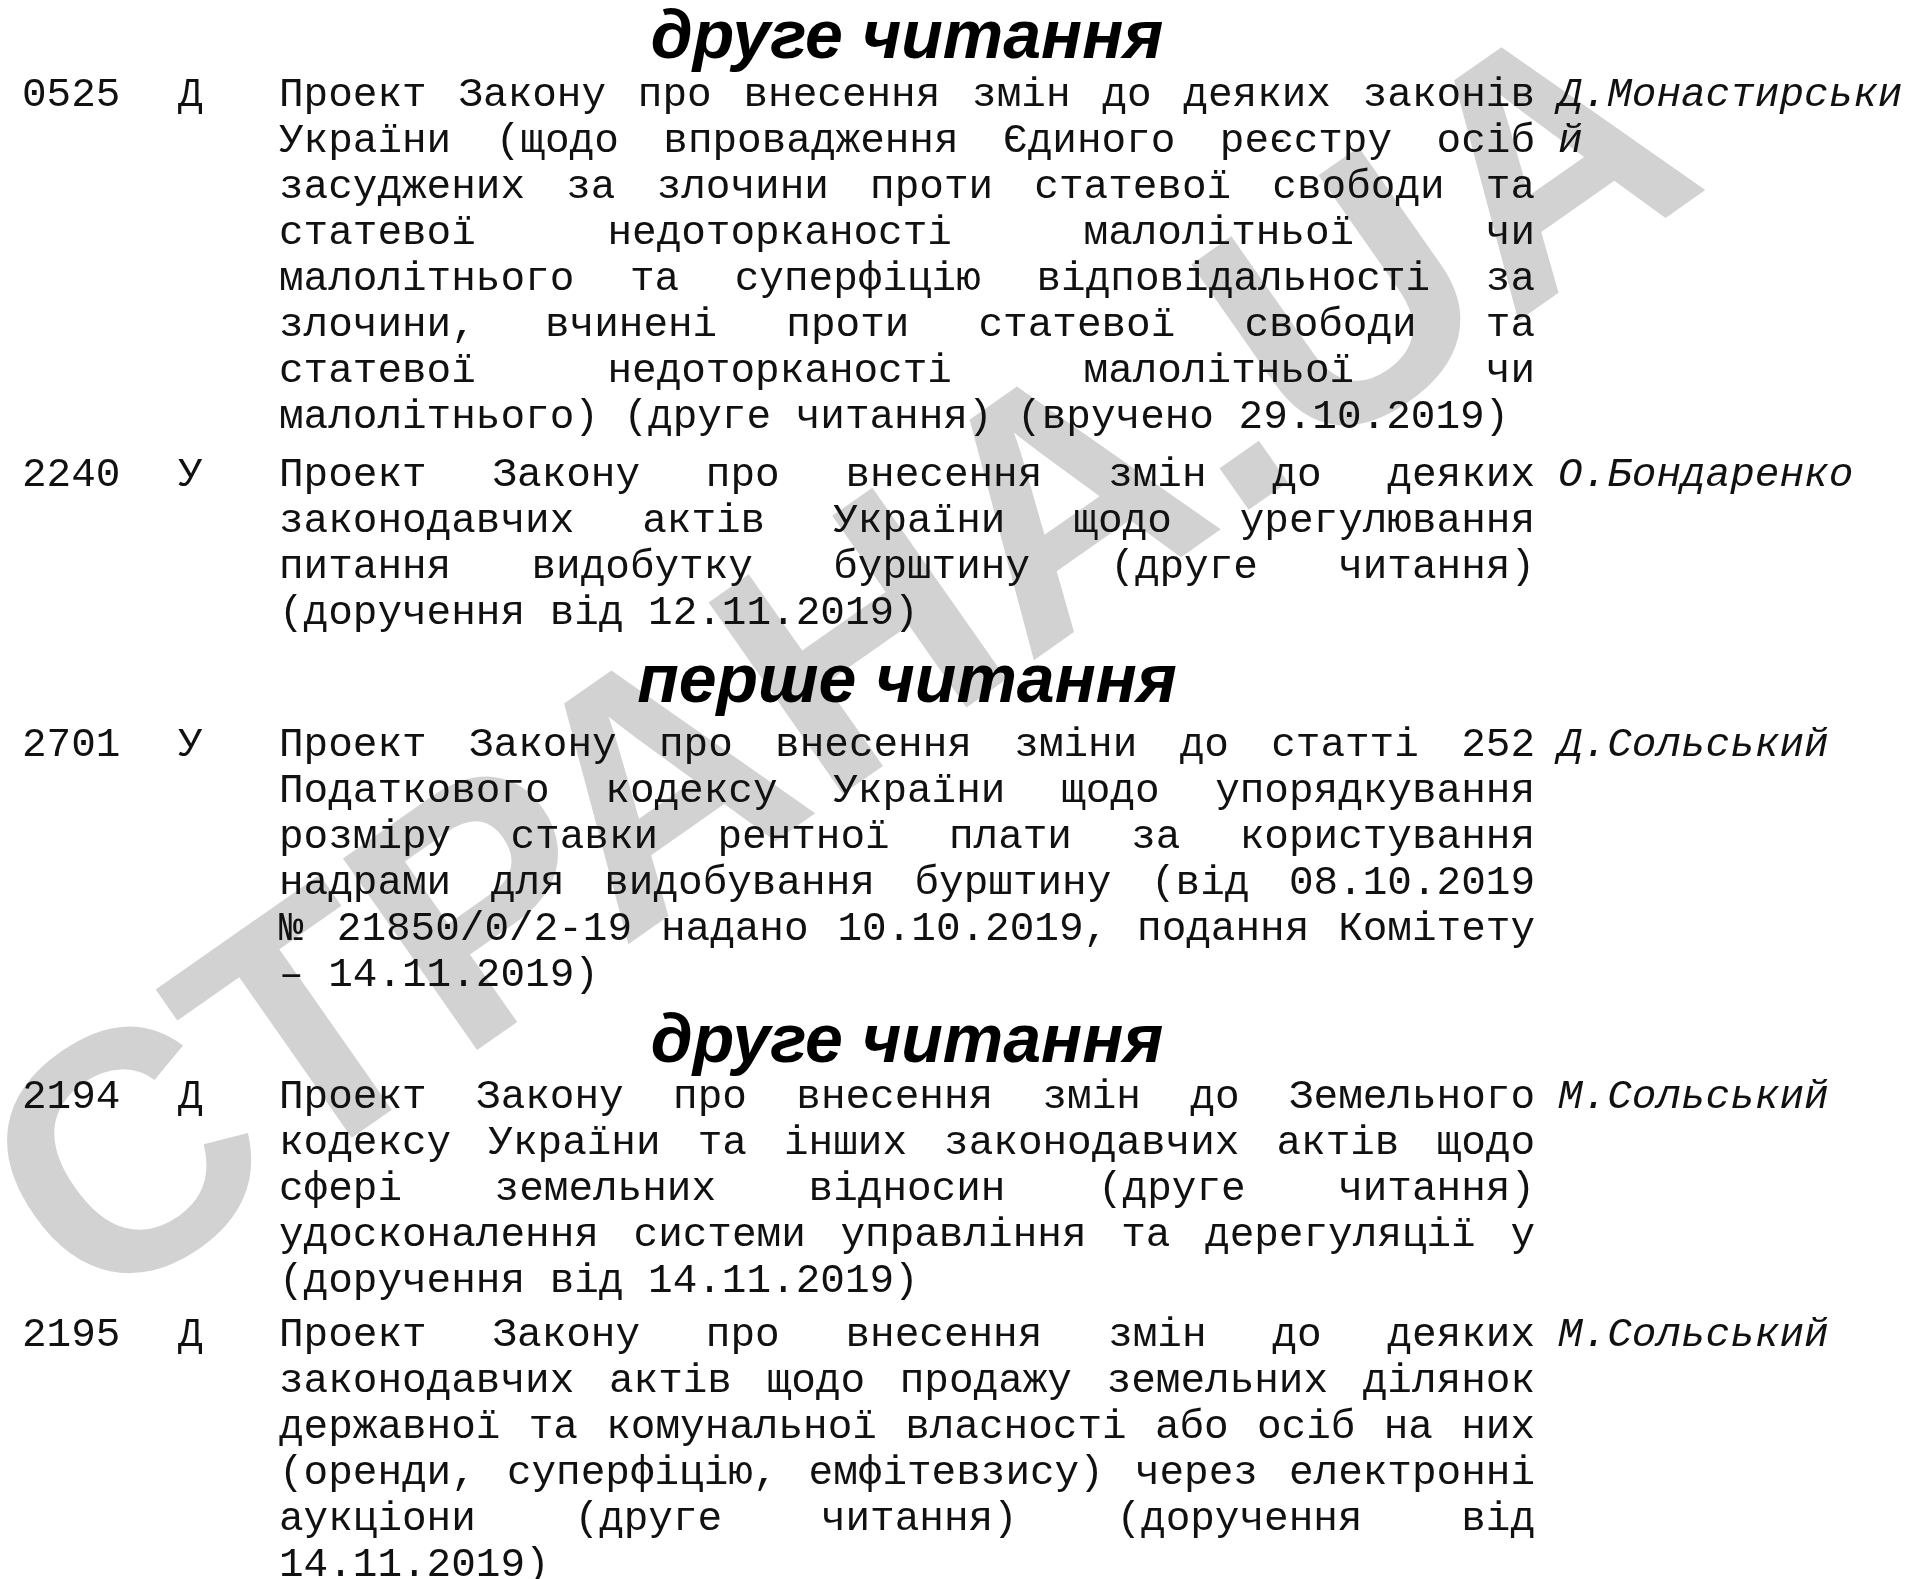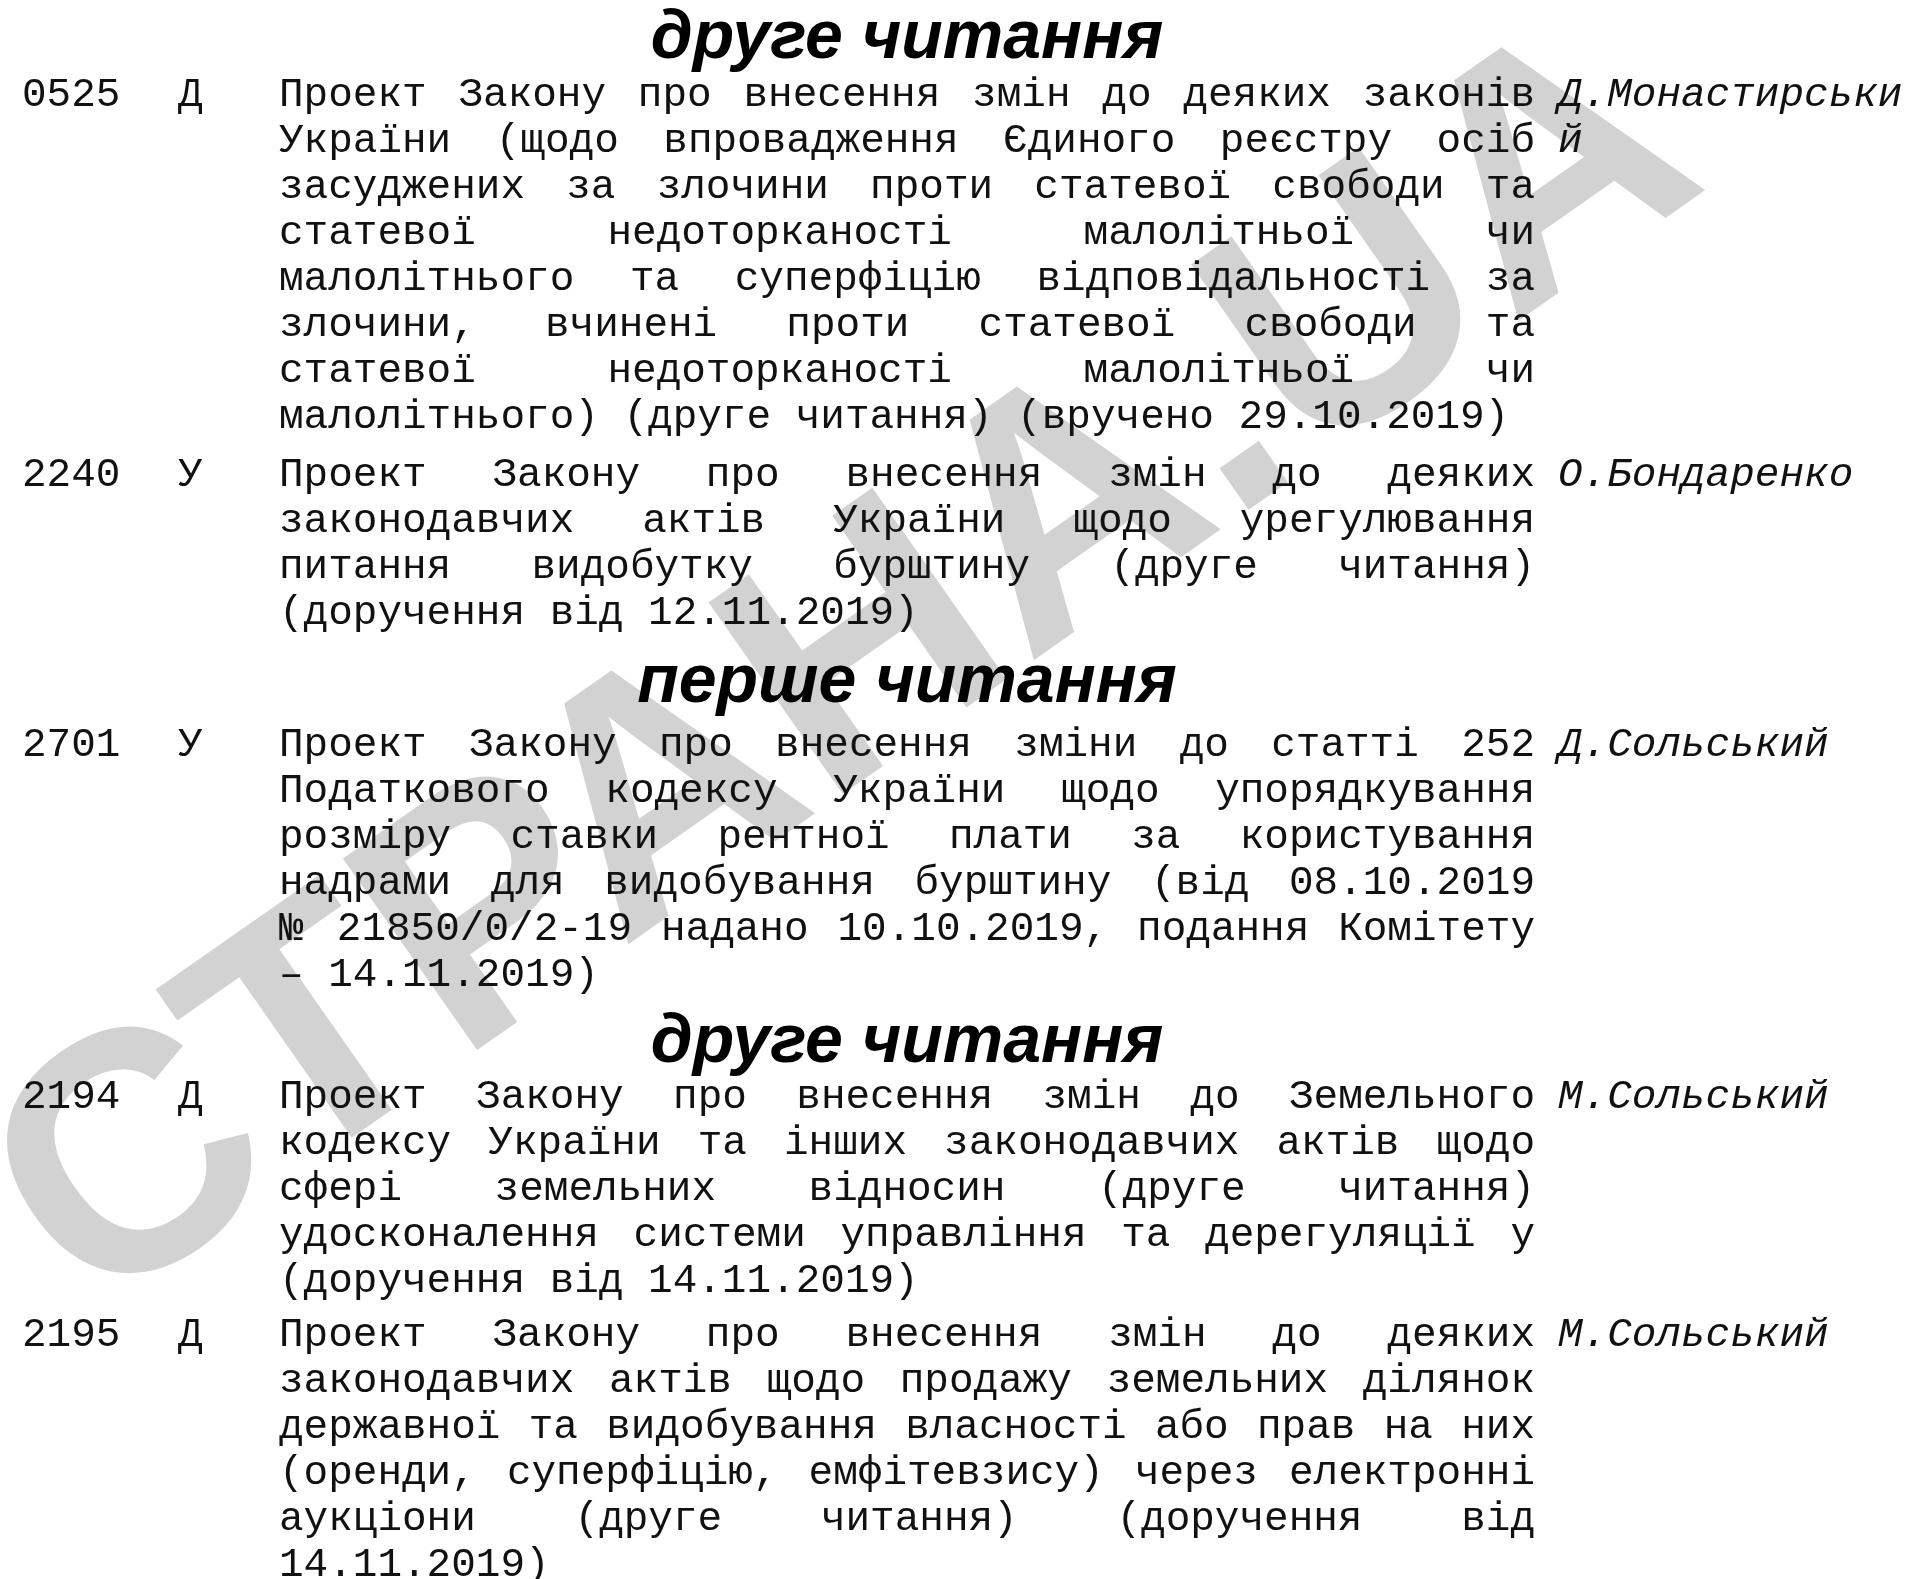--- a/index.html
+++ b/index.html
@@ -123,21 +123,21 @@
         <div class="item-author">
           <div>М.Сольський</div>
         </div>
       </div>
       <div class="item mt8">
         <div class="item-number">2195</div>
         <div class="item-type">Д</div>
         <div class="item-desc">
           <div class="desc-line">Проект Закону про внесення змін до деяких</div>
           <div class="desc-line">законодавчих актів щодо продажу земельних ділянок</div>
-          <div class="desc-line">державної та видобування власності або прав на них</div>
+          <div class="desc-line">державної та комунальної власності або осіб на них</div>
           <div class="desc-line">(оренди, суперфіцію, емфітевзису) через електронні</div>
           <div class="desc-line">аукціони (друге читання) (доручення від</div>
           <div class="desc-line last">14.11.2019)</div>
         </div>
         <div class="item-author">
           <div>М.Сольський</div>
         </div>
       </div>
     </div>
 </div>

